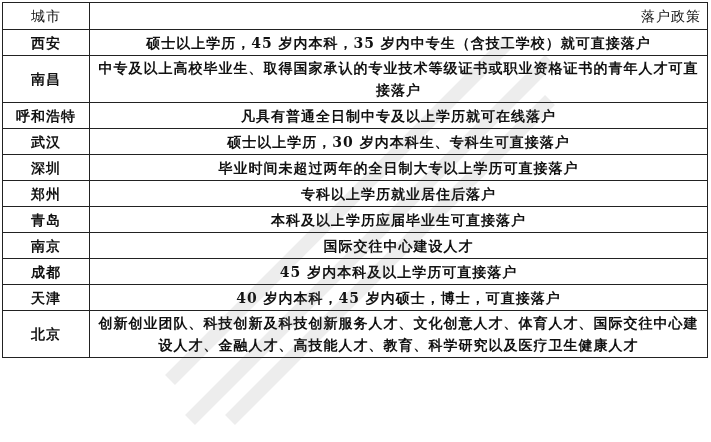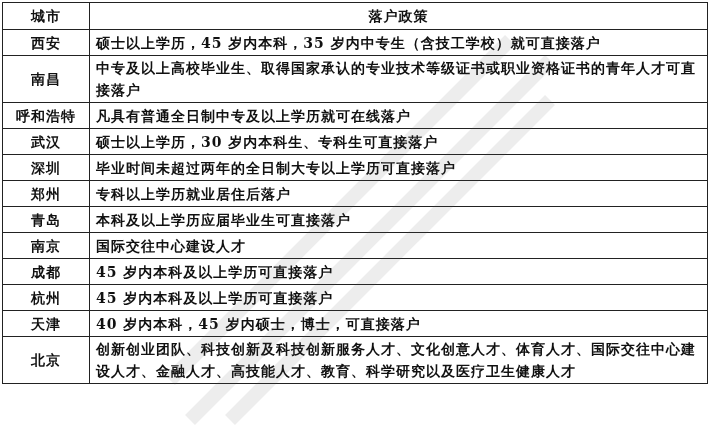--- a/index.html
+++ b/index.html
@@ -10,26 +10,26 @@
     }
     table.policy td, table.policy th {
       border: 1px solid #222;
       font-size: 14px;
       line-height: 22px;
       padding: 1px 6px;
       vertical-align: middle;
       font-weight: bold;
       letter-spacing: 1px;
     }
-    table.policy th { font-weight: bold; height: 24px; }
+    table.policy th { font-weight: normal; height: 24px; }
     col.c1 { width: 87px; }
     col.c2 { width: 618px; }
     td.city, th.city { text-align: center; padding: 1px 2px; }
-    th.policy-h { text-align: center; }
-    td.policy-cell { text-align: left; }
+    th.policy-h { text-align: right; }
+    td.policy-cell { text-align: center; }
     tr.single td { height: 23px; }
     tr.double td { height: 43px; }
     .watermark {
       position: absolute; left: 150px; top: 20px; width: 420px; height: 420px;
       pointer-events: none; opacity: 0.10;
     }
   </style>
 </head>
 <body>
 
@@ -75,24 +75,20 @@
     </tr>
     <tr class="single">
       <td class="city">南京</td>
       <td class="policy-cell">国际交往中心建设人才</td>
     </tr>
     <tr class="single">
       <td class="city">成都</td>
       <td class="policy-cell">45 岁内本科及以上学历可直接落户</td>
     </tr>
     <tr class="single">
-      <td class="city">杭州</td>
-      <td class="policy-cell">45 岁内本科及以上学历可直接落户</td>
-    </tr>
-    <tr class="single">
       <td class="city">天津</td>
       <td class="policy-cell">40 岁内本科，45 岁内硕士，博士，可直接落户</td>
     </tr>
     <tr class="double">
       <td class="city">北京</td>
       <td class="policy-cell">创新创业团队、科技创新及科技创新服务人才、文化创意人才、体育人才、国际交往中心建设人才、金融人才、高技能人才、教育、科学研究以及医疗卫生健康人才</td>
     </tr>
   </tbody>
 </table>
 

